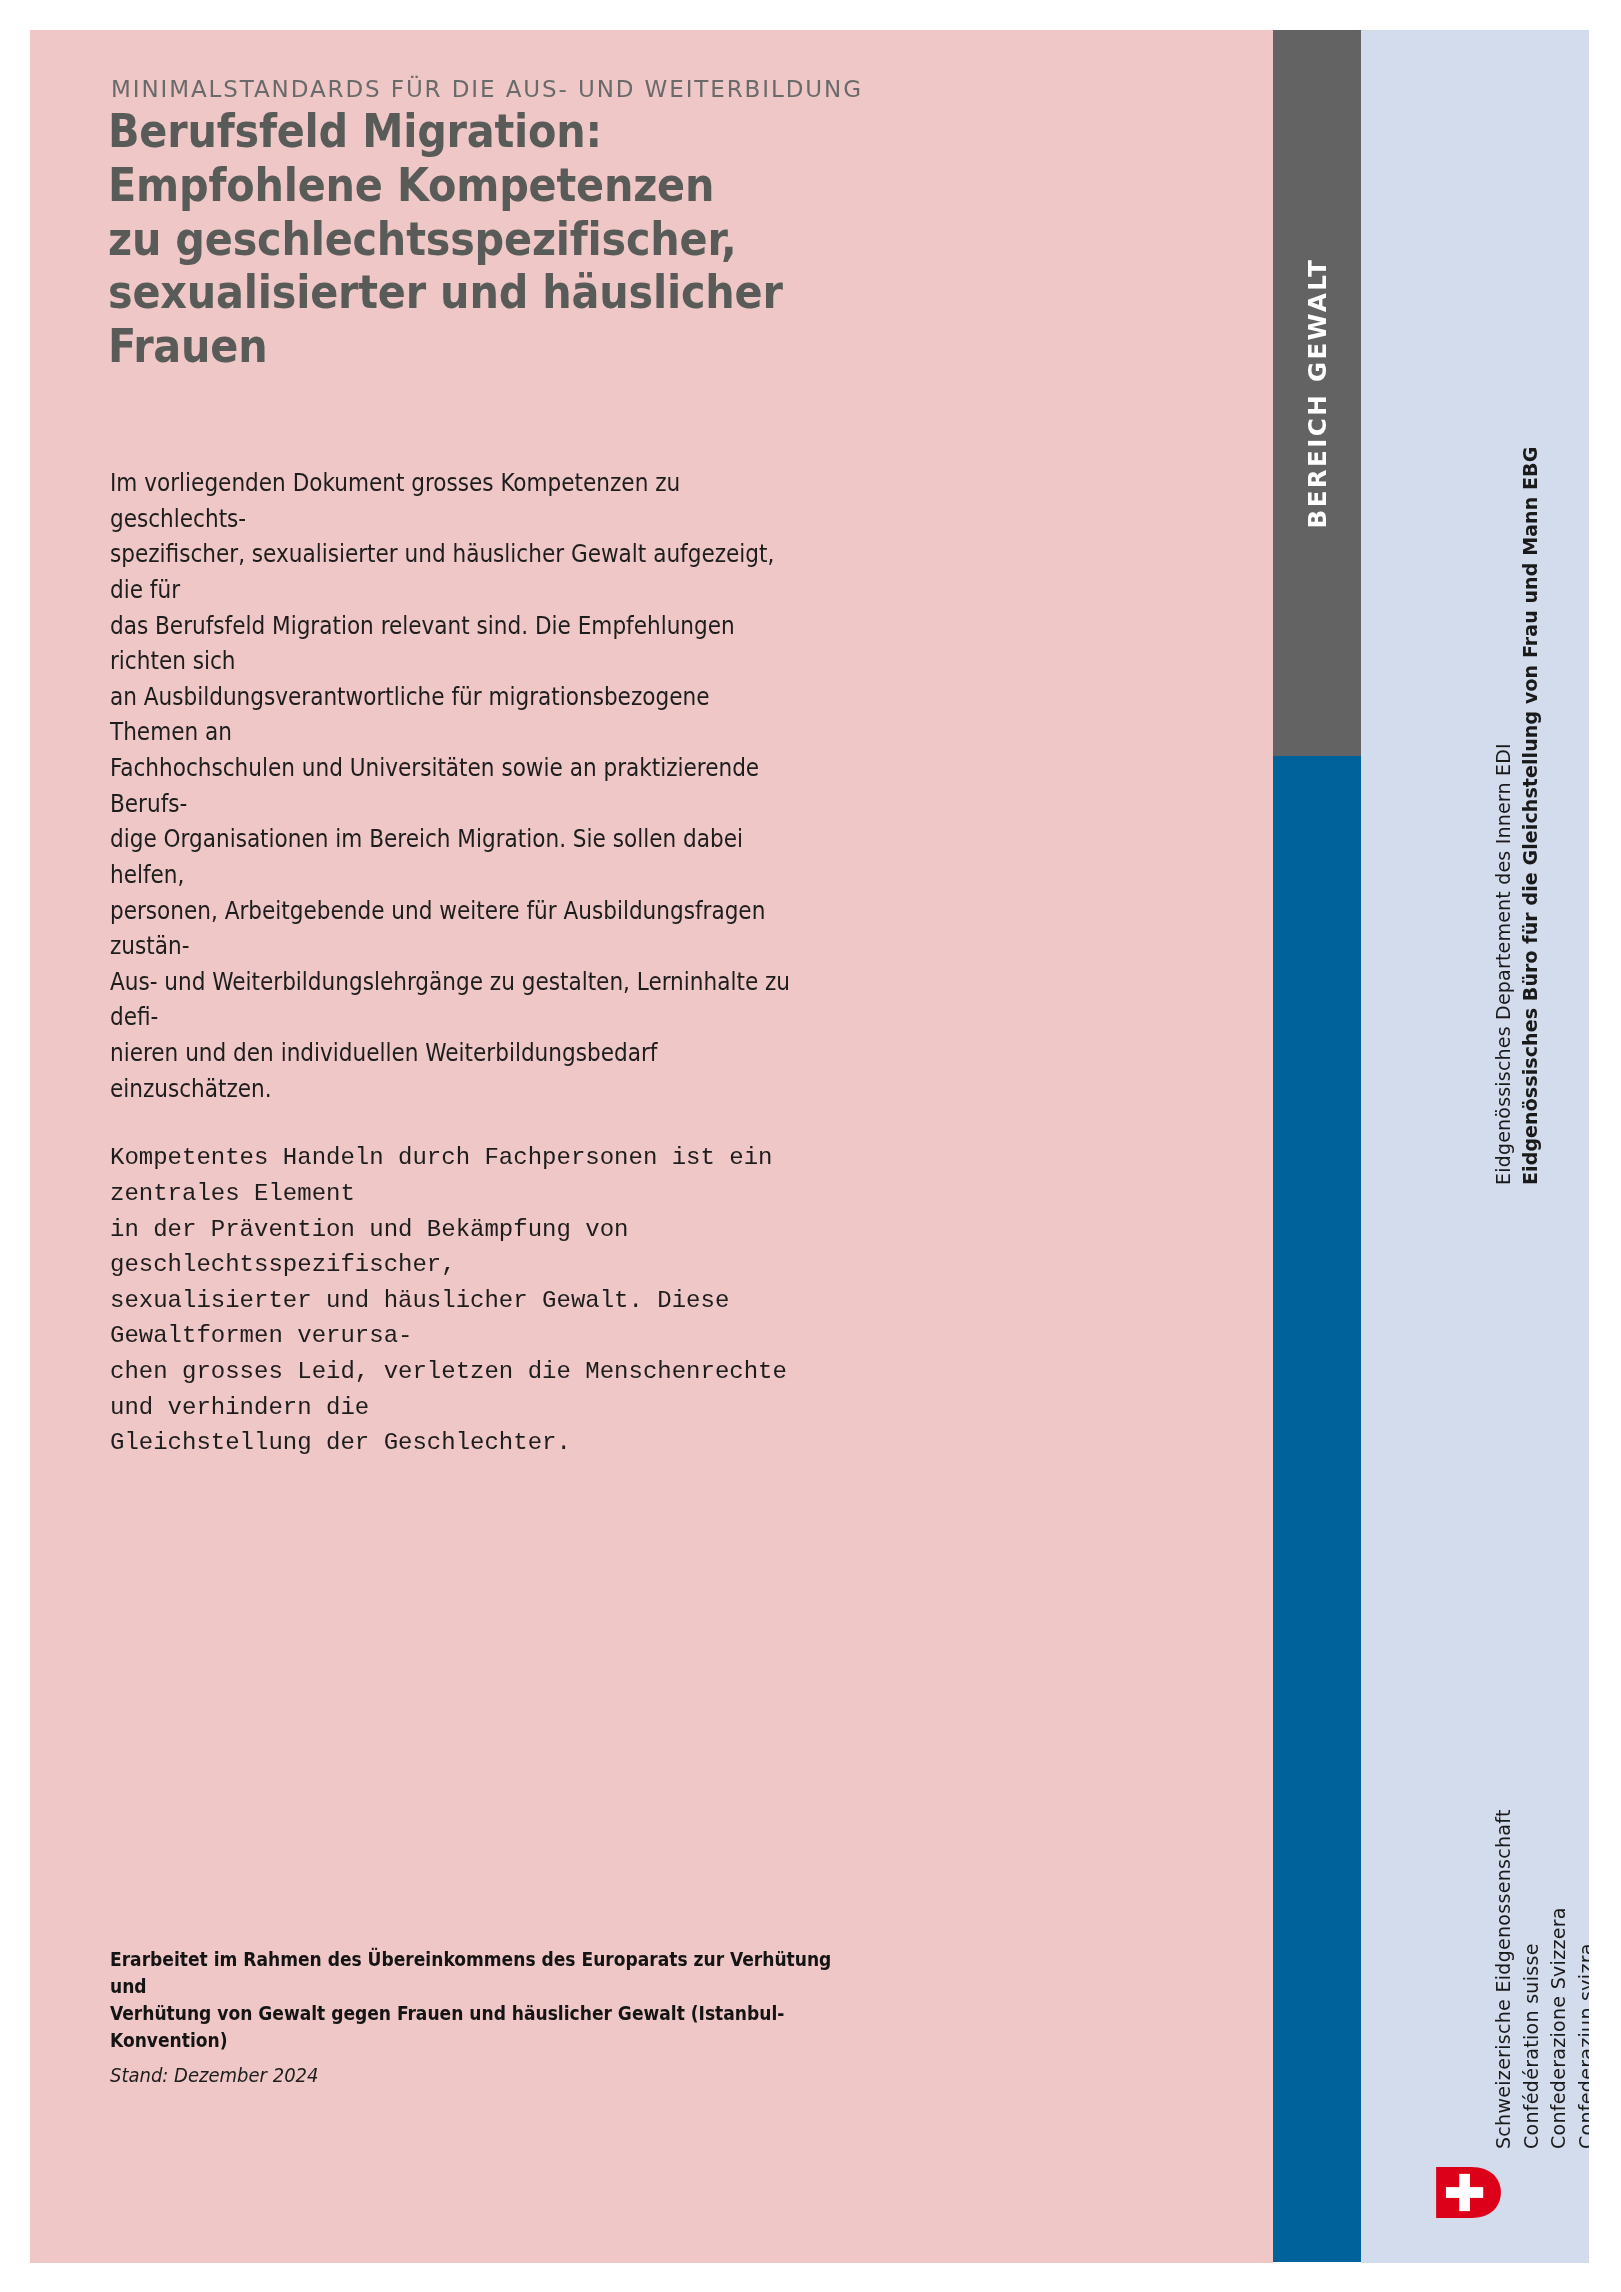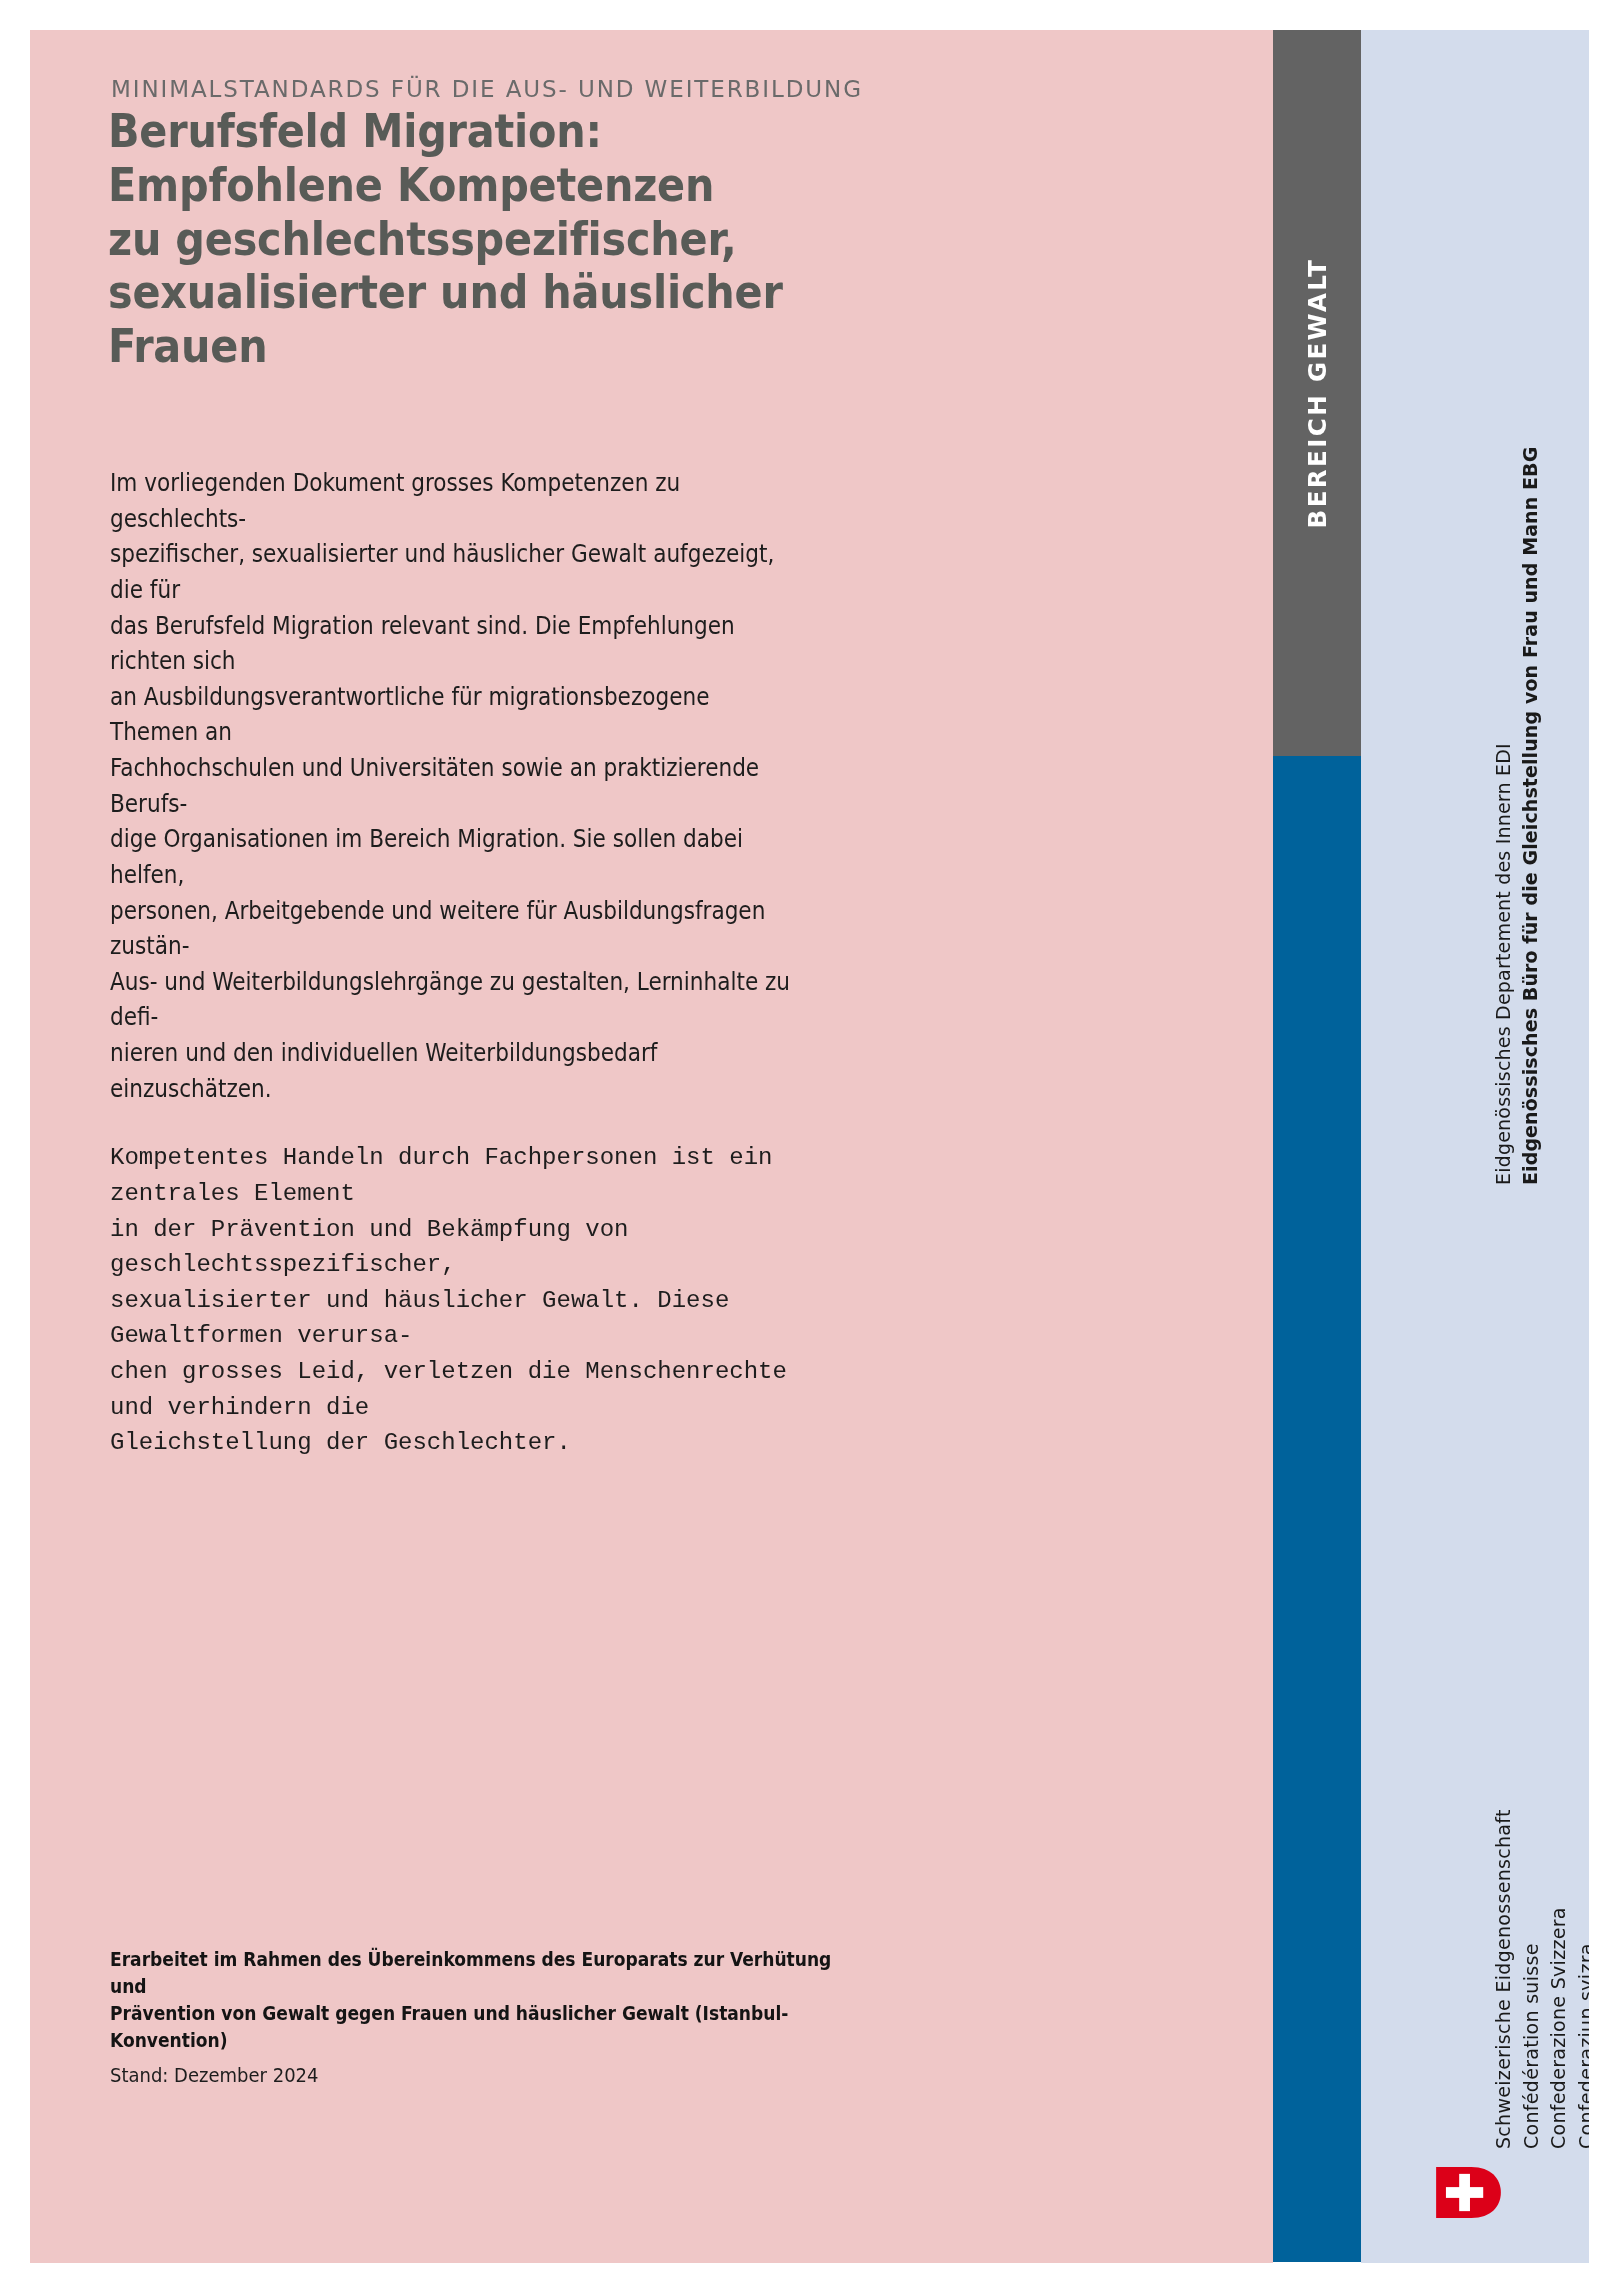--- a/index.html
+++ b/index.html
@@ -169,20 +169,21 @@
   .footer-bold .fline { display: block; }
 
   .stand {
     position: absolute;
     left: 80px;
     top: 2033px;
     font-family: "DejaVu Sans Condensed", "DejaVu Sans", sans-serif;
     font-size: 20px;
     color: #1d1d1d;
     white-space: nowrap;
+    font-style: italic;
   }
 </style>
 </head>
 <body>
 
 <div class="page">
 
   <div class="pink-panel"></div>
 
   <div class="gray-band">
@@ -237,19 +238,19 @@
       <span class="bline">Kompetentes Handeln durch Fachpersonen ist ein zentrales Element</span>
       <span class="bline">in der Prävention und Bekämpfung von geschlechtsspezifischer,</span>
       <span class="bline">sexualisierter und häuslicher Gewalt. Diese Gewaltformen verursa-</span>
       <span class="bline">chen grosses Leid, verletzen die Menschenrechte und verhindern die</span>
       <span class="bline">Gleichstellung der Geschlechter.</span>
     </p>
   </div>
 
   <div class="footer-bold">
     <span class="fline">Erarbeitet im Rahmen des Übereinkommens des Europarats zur Verhütung und</span>
-    <span class="fline">Prävention von Gewalt gegen Frauen und häuslicher Gewalt (Istanbul-Konvention)</span>
+    <span class="fline">Verhütung von Gewalt gegen Frauen und häuslicher Gewalt (Istanbul-Konvention)</span>
   </div>
 
   <div class="stand">Stand: Dezember 2024</div>
 
 </div>
 
 
 </body></html>

